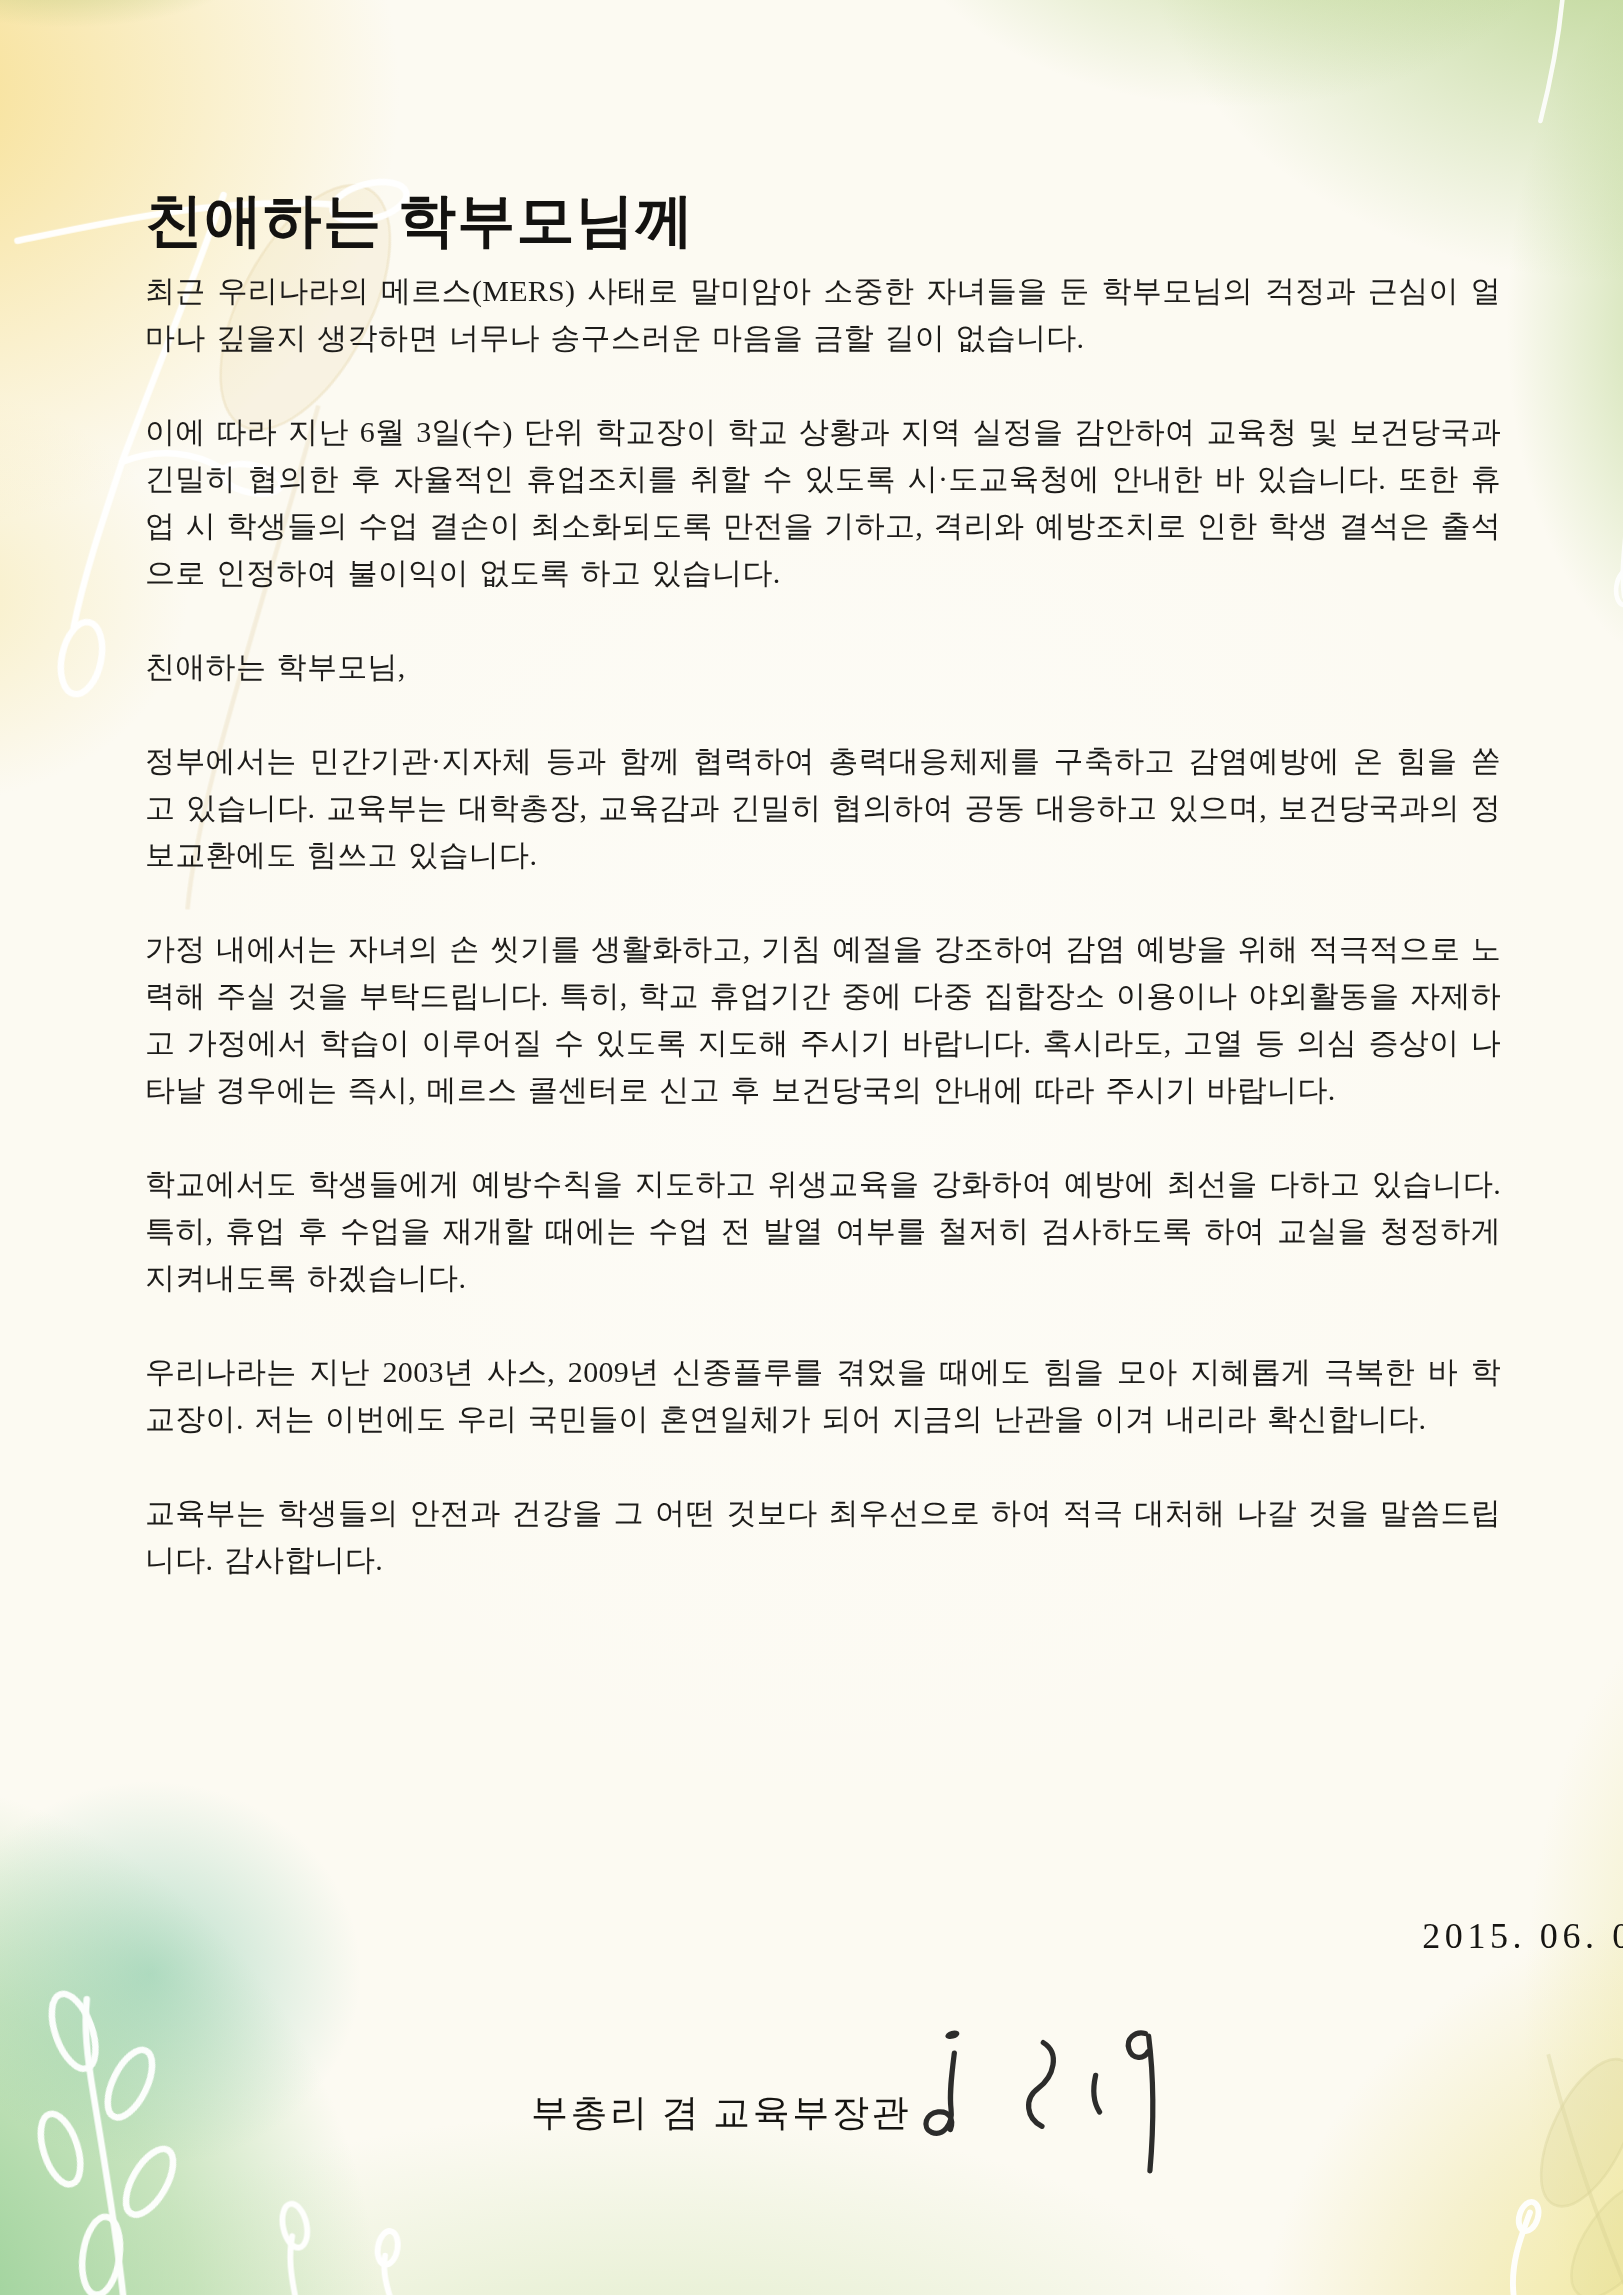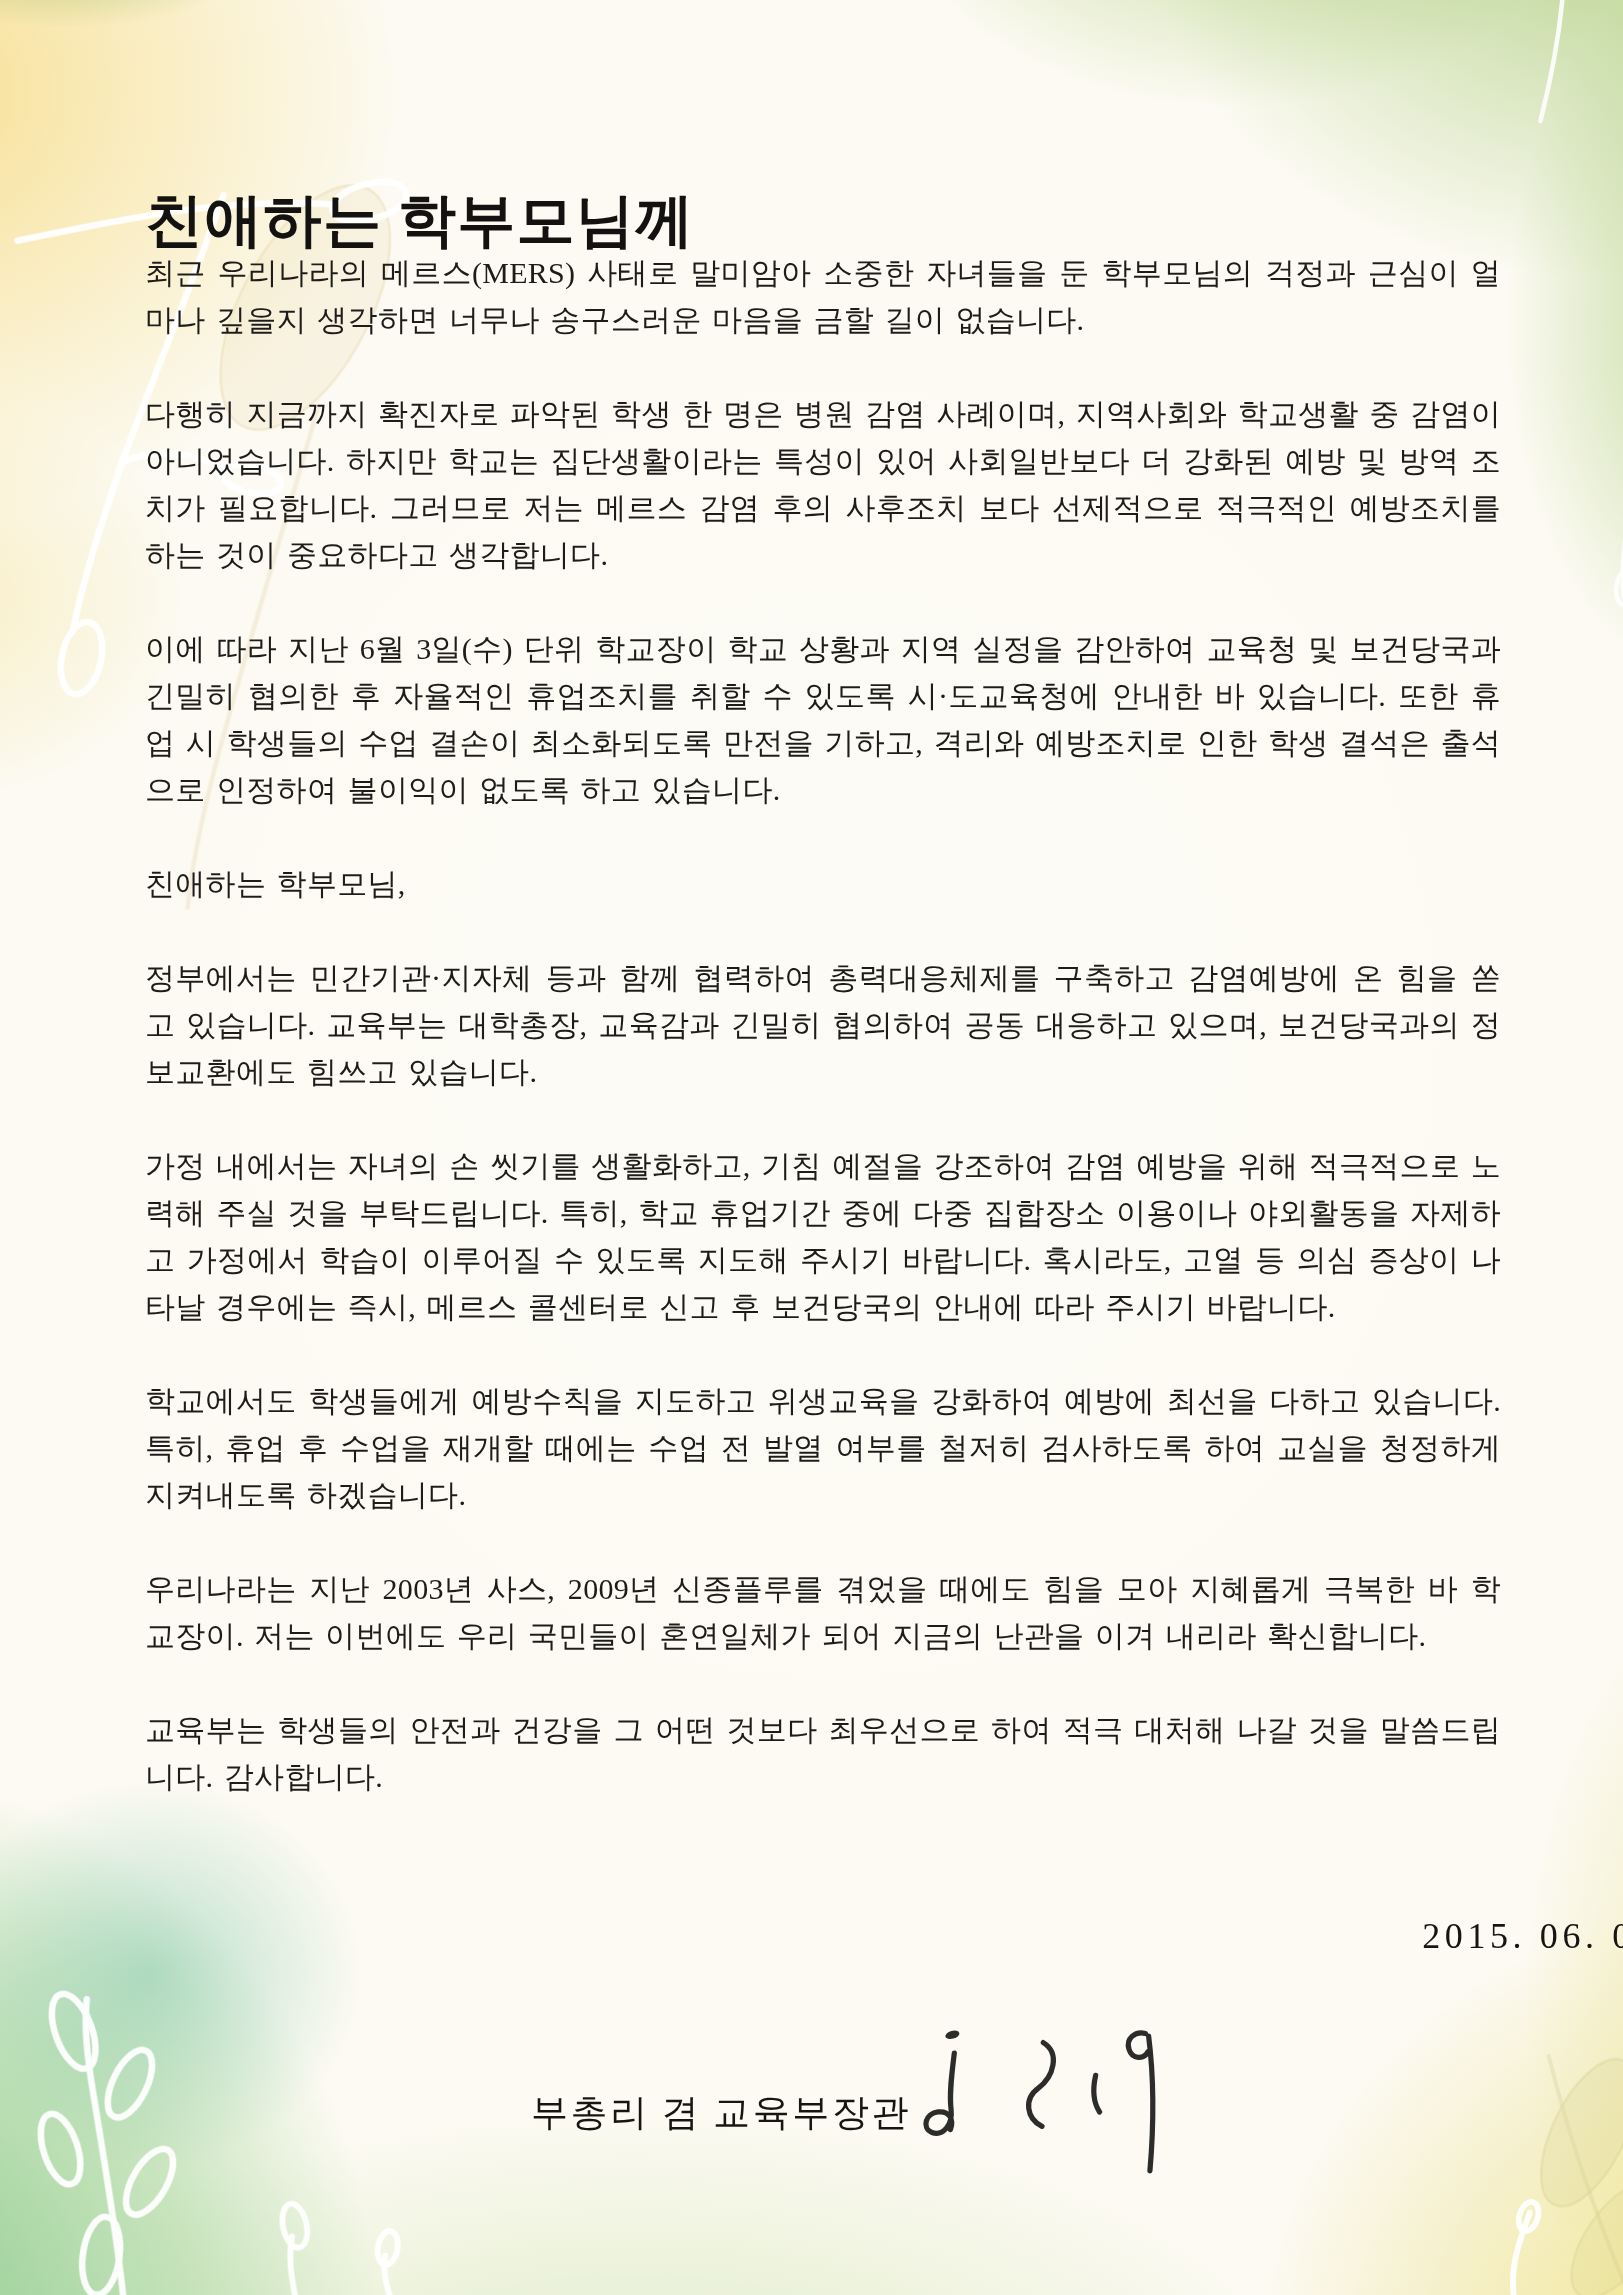--- a/index.html
+++ b/index.html
@@ -27,21 +27,21 @@
       radial-gradient(ellipse 275px 589px at 103% 88%, rgba(228,222,130,0.50), rgba(228,222,130,0) 72%);
     padding-left: 48px;
   }
   .deco{position:absolute;inset:0;width:100%;height:100%;pointer-events:none;}
   .letter-title{
     position:absolute;left:145px;top:143px;
     font-size:58px;font-weight:700;letter-spacing:1.3px;color:#131210;
     white-space:nowrap;
   }
   .letter-body{
-    position:absolute;left:145px;top:249px;width:1356px;
+    position:absolute;left:145px;top:267px;width:1356px;
     font-size:30px;line-height:47px;
     text-align:justify;letter-spacing:0.3px;word-spacing:2.6px;
   }
   .letter-body p{margin:0 0 47px 0;}
   .letter-date{
     position:absolute;left:0;top:1915px;width:100%;
     text-align:right;font-size:36px;letter-spacing:4.6px;color:#161512;
   }
   .signature-block{position:absolute;left:0;top:2002px;width:100%;height:196px;}
   .signature-title{
@@ -102,21 +102,20 @@
     <g stroke="#ffffff" stroke-width="9" fill="none" stroke-linecap="round" opacity="0.95">
       <path d="M2302,3382 C2286,3424 2272,3462 2277,3508"></path>
       <ellipse cx="2300" cy="3388" rx="14" ry="23" transform="rotate(18 2300 3388)"></ellipse>
     </g>
   </svg>
 
   <h1 class="letter-title">친애하는 학부모님께</h1>
 
   <div class="letter-body">
     <p>최근 우리나라의 메르스(MERS) 사태로 말미암아 소중한 자녀들을 둔 학부모님의 걱정과 근심이 얼마나 깊을지 생각하면 너무나 송구스러운 마음을 금할 길이 없습니다.</p>
-    <p>다행히 지금까지 확진자로 파악된 학생 한 명은 병원 감염 사례이며, 지역사회와 학교생활 중 감염이 아니었습니다. 하지만 학교는 집단생활이라는 특성이 있어 사회일반보다 더 강화된 예방 및 방역 조치가 필요합니다. 그러므로 저는 메르스 감염 후의 사후조치 보다 선제적으로 적극적인 예방조치를 하는 것이 중요하다고 생각합니다.</p>
     <p>이에 따라 지난 6월 3일(수) 단위 학교장이 학교 상황과 지역 실정을 감안하여 교육청 및 보건당국과 긴밀히 협의한 후 자율적인 휴업조치를 취할 수 있도록 시·도교육청에 안내한 바 있습니다. 또한 휴업 시 학생들의 수업 결손이 최소화되도록 만전을 기하고, 격리와 예방조치로 인한 학생 결석은 출석으로 인정하여 불이익이 없도록 하고 있습니다.</p>
     <p>친애하는 학부모님,</p>
     <p>정부에서는 민간기관·지자체 등과 함께 협력하여 총력대응체제를 구축하고 감염예방에 온 힘을 쏟고 있습니다. 교육부는 대학총장, 교육감과 긴밀히 협의하여 공동 대응하고 있으며, 보건당국과의 정보교환에도 힘쓰고 있습니다.</p>
     <p>가정 내에서는 자녀의 손 씻기를 생활화하고, 기침 예절을 강조하여 감염 예방을 위해 적극적으로 노력해 주실 것을 부탁드립니다. 특히, 학교 휴업기간 중에 다중 집합장소 이용이나 야외활동을 자제하고 가정에서 학습이 이루어질 수 있도록 지도해 주시기 바랍니다. 혹시라도, 고열 등 의심 증상이 나타날 경우에는 즉시, 메르스 콜센터로 신고 후 보건당국의 안내에 따라 주시기 바랍니다.</p>
     <p>학교에서도 학생들에게 예방수칙을 지도하고 위생교육을 강화하여 예방에 최선을 다하고 있습니다. 특히, 휴업 후 수업을 재개할 때에는 수업 전 발열 여부를 철저히 검사하도록 하여 교실을 청정하게 지켜내도록 하겠습니다.</p>
     <p>우리나라는 지난 2003년 사스, 2009년 신종플루를 겪었을 때에도 힘을 모아 지혜롭게 극복한 바 학교장이. 저는 이번에도 우리 국민들이 혼연일체가 되어 지금의 난관을 이겨 내리라 확신합니다.</p>
     <p>교육부는 학생들의 안전과 건강을 그 어떤 것보다 최우선으로 하여 적극 대처해 나갈 것을 말씀드립니다. 감사합니다.</p>
   </div>
 
   <div class="letter-date">2015. 06. 08.</div>

